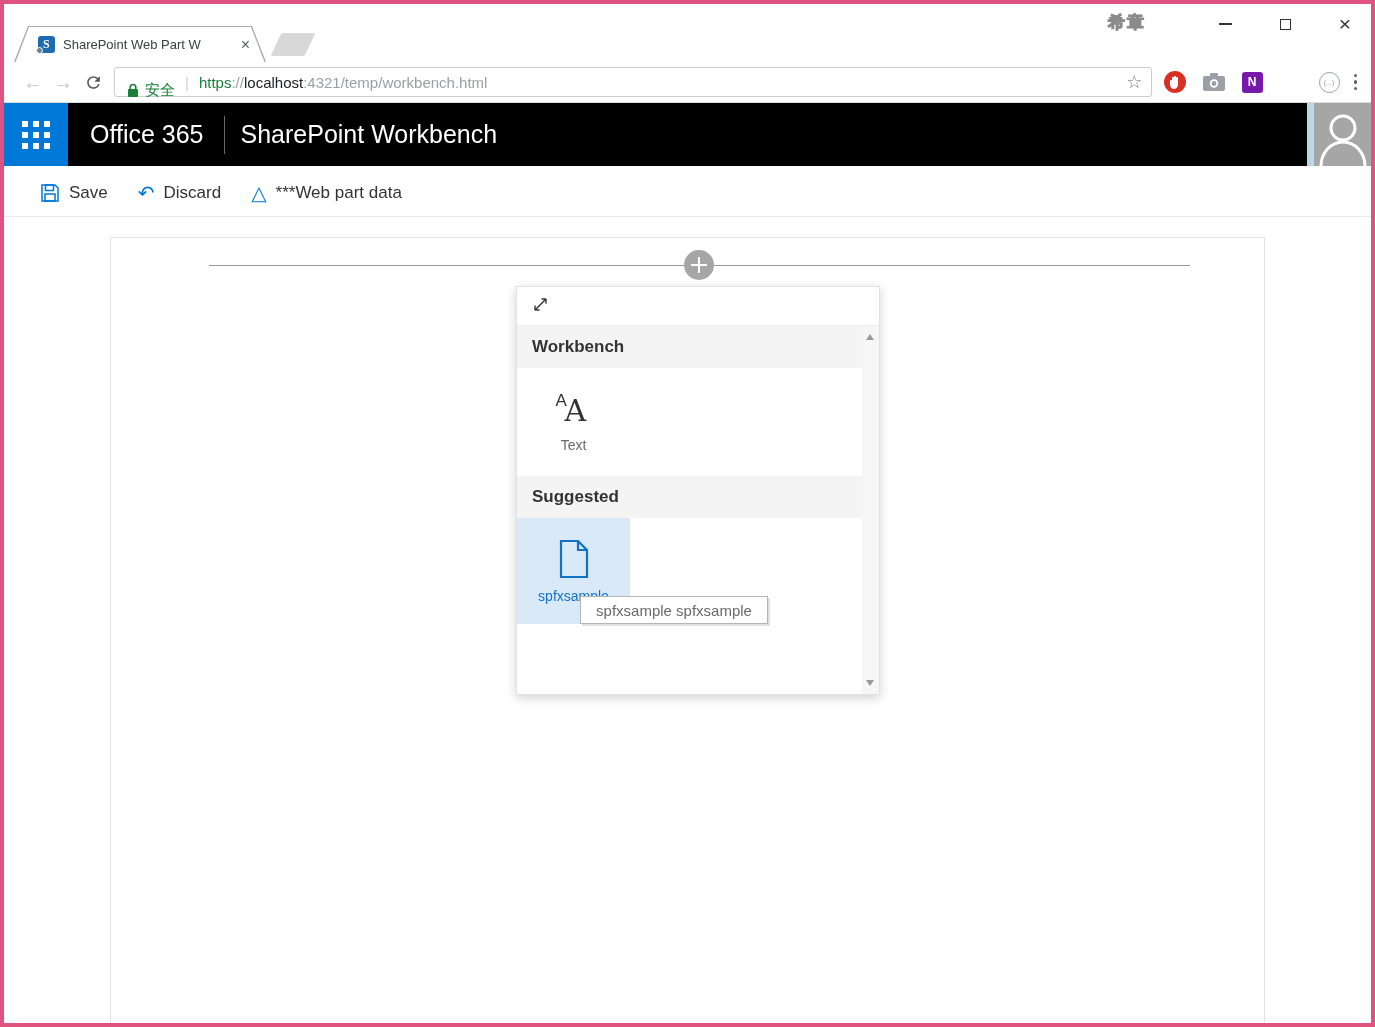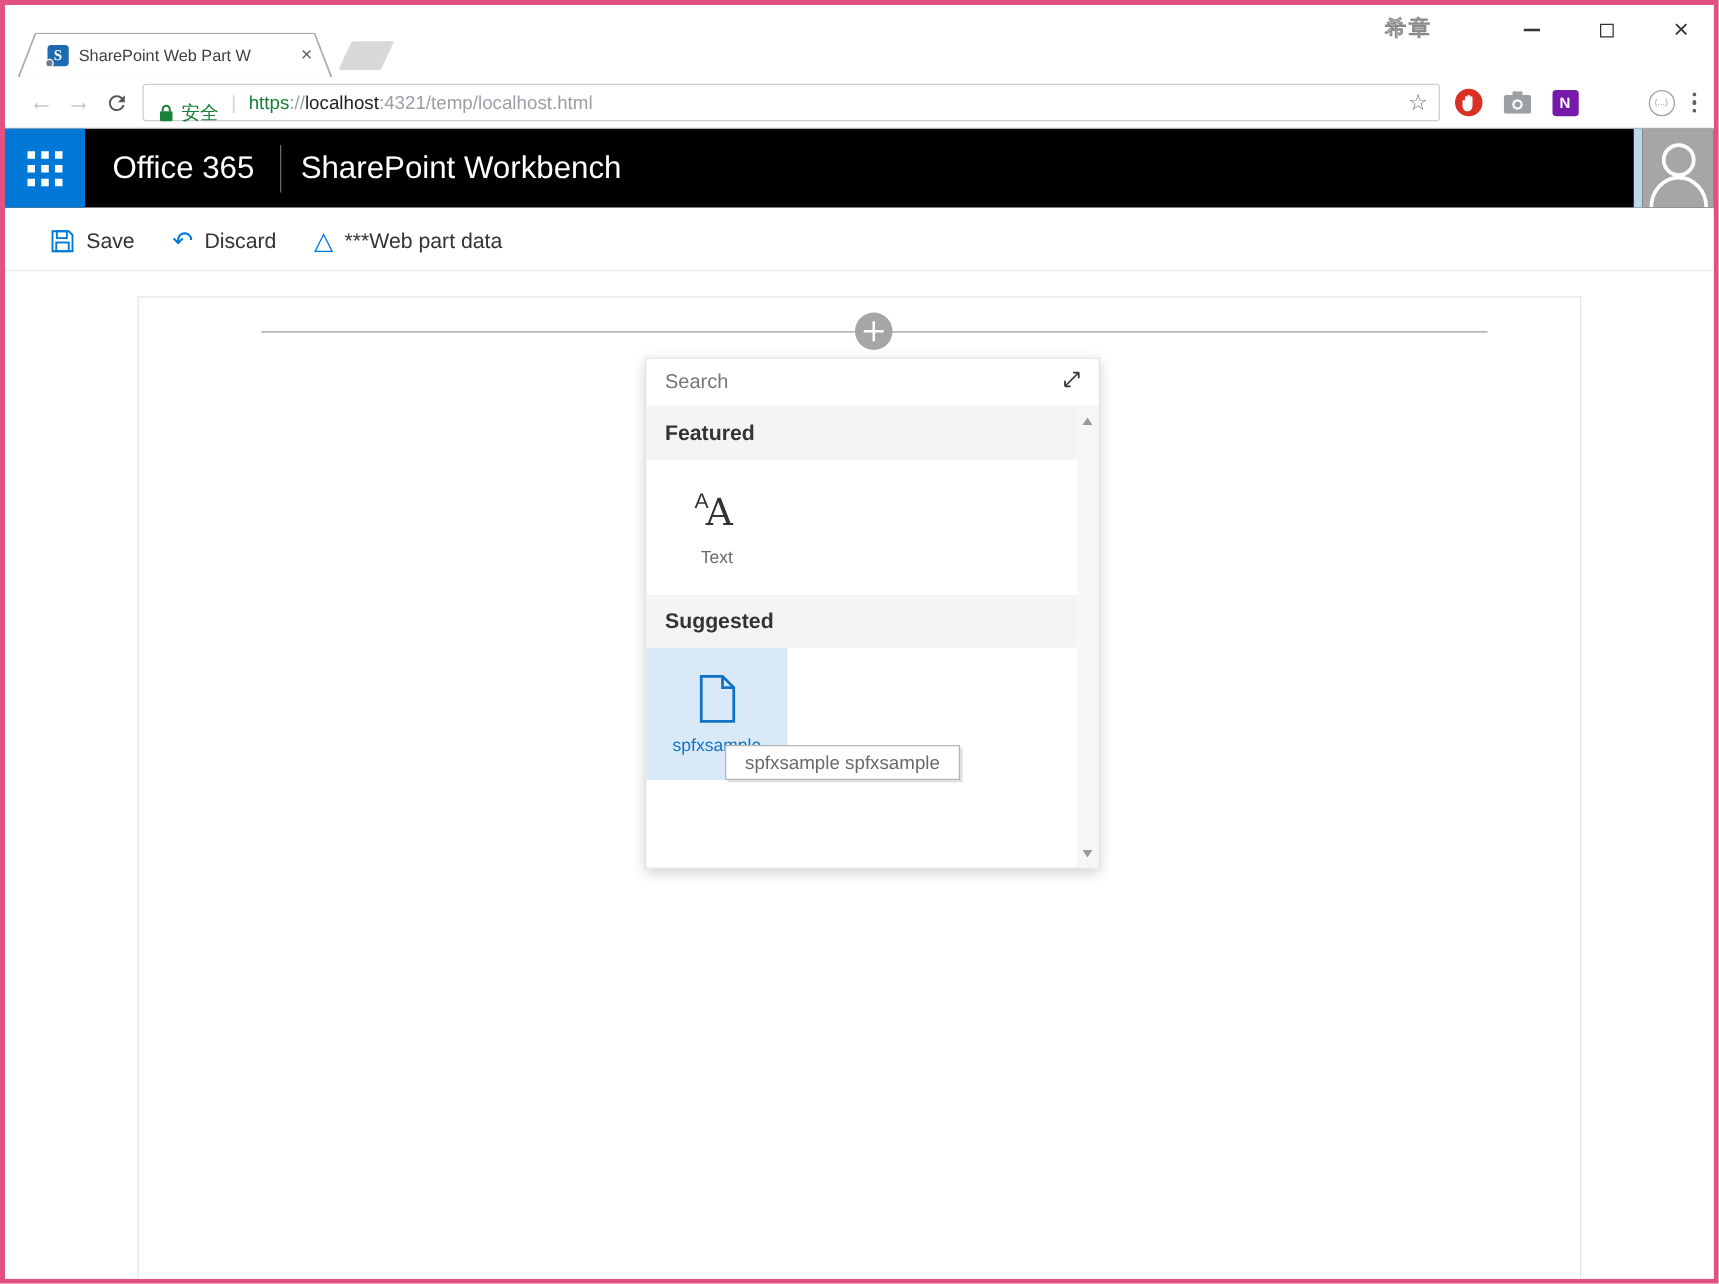--- a/index.html
+++ b/index.html
@@ -14,21 +14,21 @@
   .tab-inner { position:absolute; left:0; top:1px; width:252px; height:35px; background:#fff;
                clip-path:polygon(15px 0, 237px 0, 250.5px 35px, 1.5px 35px);
                display:flex; align-items:center; padding:0 16px 0 24px; }
   .tab-title { font-size:13px; color:#3c4043; white-space:nowrap; overflow:hidden; flex:1; position:relative; }
   .tab-title .fade { position:absolute; right:0; top:0; bottom:0; width:22px; background:linear-gradient(to right, rgba(255,255,255,0), #fff); }
   .tab-close { font-size:16px; color:#5f6368; margin-left:6px; line-height:1; cursor:default; }
   .favicon { width:17px; height:17px; margin-right:8px; border-radius:3px; background:#1d6ab0; position:relative; flex:0 0 auto; }
   .favicon span { position:absolute; left:5px; top:1px; color:#fff; font-size:12px; font-weight:bold; font-family:"Liberation Serif",serif; }
   .favicon i { position:absolute; left:-2px; bottom:-1px; width:7px; height:7px; border-radius:50%; background:#6b7f94; border:1px solid #fff; }
   .newtab-btn { position:absolute; left:272px; top:29px; width:34px; height:23px; background:#d8d8d8; border-radius:2px; transform:skewX(-25deg); }
-  .watermark { position:absolute; left:1104px; top:7px; width:70px; height:26px; font-size:17px; font-weight:normal;
+  .watermark { position:absolute; left:1104px; top:7px; width:70px; height:26px; font-size:17px; font-weight:bold;
                letter-spacing:2px; color:transparent; -webkit-text-stroke:1px #8a8a8a; }
   .win-controls { position:absolute; right:14px; top:6px; display:flex; gap:36px; align-items:center; height:28px; }
   .wc { width:24px; height:24px; display:flex; align-items:center; justify-content:center; color:#333; }
   .wc-min i { display:block; width:13px; height:2px; background:#333; }
   .wc-max i { display:block; width:11px; height:11px; border:1.5px solid #333; }
   .wc-close { font-size:21px; font-weight:300; }
 
   
   .toolbar { position:absolute; left:0; top:58px; width:100%; height:41px; background:#fff; border-bottom:1px solid #dcdcdc;
              display:flex; align-items:center; padding:0 10px 0 14px; }
@@ -163,21 +163,21 @@
     </span>
     <div class="addressbar">
       <span class="secure">
         <svg width="12" height="15" viewBox="0 0 12 15">
               <rect x="1" y="6" width="10" height="8" rx="1" fill="#188038"></rect>
               <path d="M3.2 6V4.3a2.8 2.8 0 0 1 5.6 0V6" fill="none" stroke="#188038" stroke-width="1.6"></path>
             </svg>
         <span>安全</span>
       </span>
       <span class="addr-sep">|</span>
-      <span class="url"><span class="scheme">https</span><span class="sep2">://</span><span class="host">localhost</span><span class="rest">:4321/temp/localhost.html</span></span>
+      <span class="url"><span class="scheme">https</span><span class="sep2">://</span><span class="host">localhost</span><span class="rest">:4321/temp/workbench.html</span></span>
       <span class="star">☆</span>
     </div>
     <div class="ext-row">
       <span class="ext ext-stop">
         <svg width="14" height="16" viewBox="0 0 14 16">
               <path fill="#fff" d="M2 7c0-.6.4-1 1-1s1 .4 1 1V4c0-.6.4-1 1-1s1 .4 1 1V3c0-.6.4-1 1-1s1 .4 1 1v1c0-.6.4-1 1-1s1 .4 1 1v6.5c0 2.5-1.8 4.5-4 4.5s-4-2-4-4.5V7z"></path>
             </svg>
       </span>
       <span class="ext">
         <svg width="22" height="18" viewBox="0 0 22 18">
@@ -254,31 +254,30 @@
   </div>
 
   <div class="content">
     <div class="canvas">
       <div class="add-line"></div>
       <div class="plus-btn"></div>
     </div>
 
     <div class="picker">
       <div class="search-row">
-        <input class="search-input" type="text" placeholder="Search" style="">
         <span class="expand-ic">
           <svg width="17" height="17" viewBox="0 0 17 17" fill="none" stroke="#333" stroke-width="1.4">
                 <path d="M3 14 L14 3"></path>
                 <path d="M3 14 v-4.5 M3 14 h4.5"></path>
                 <path d="M14 3 v4.5 M14 3 h-4.5"></path>
               </svg>
         </span>
       </div>
       <div class="picker-body">
-        <div class="section-hdr">Featured</div>
+        <div class="section-hdr">Workbench</div>
         <div class="tile-row featured">
           <div class="tile">
             <span class="aa-icon">
                   <span class="a1">A</span>
                   <span class="a2">A</span>
                 </span>
             <span class="tile-label">Text</span>
           </div>
         </div>
         <div class="section-hdr">Suggested</div>

